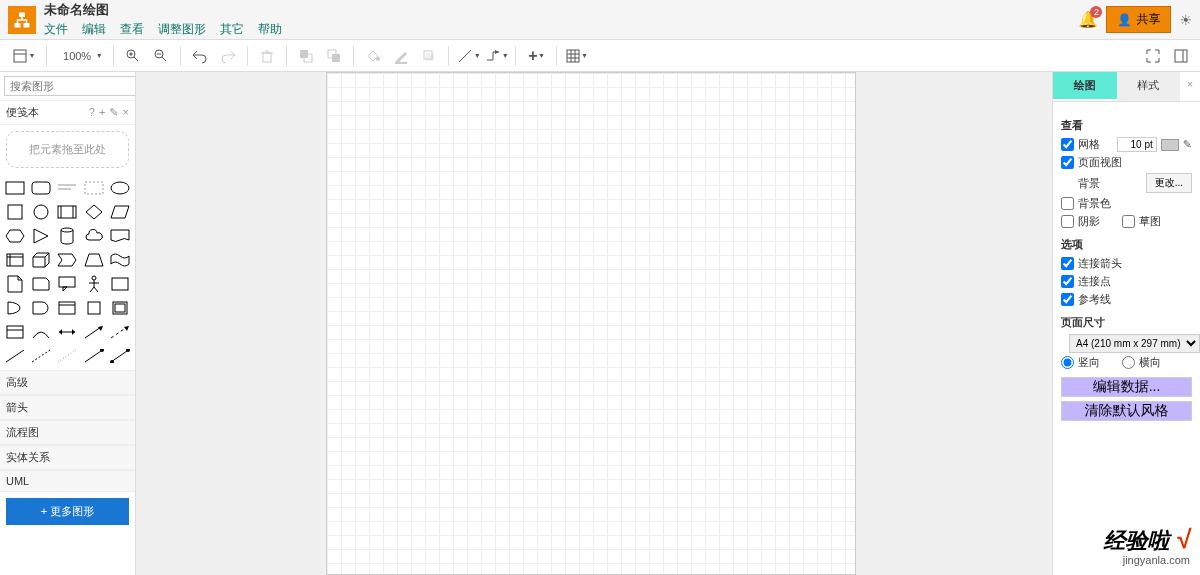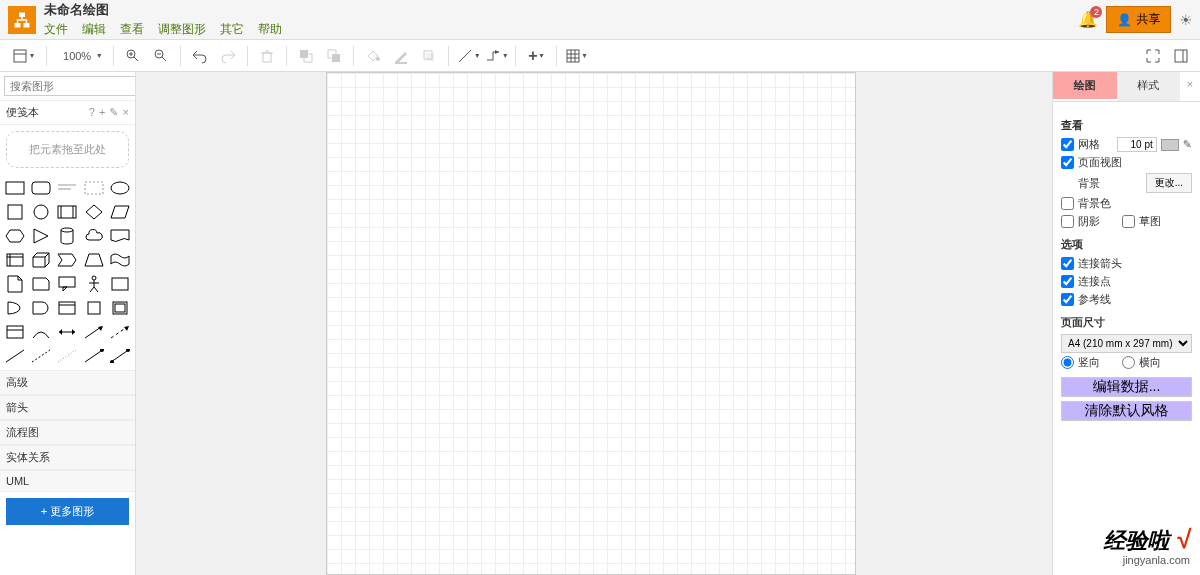--- a/index.html
+++ b/index.html
@@ -1,21 +1,21 @@
 <!DOCTYPE html>
 <html><head>
 <meta charset="utf-8">
 <style>
 * { box-sizing: border-box; margin: 0; padding: 0; }
 body { font-family: Arial, "Microsoft YaHei", sans-serif; font-size: 12px; color: #333; background: #fff; overflow: hidden; width: 1200px; height: 575px; position: relative; }
 .header { height: 40px; background: #f5f5f5; border-bottom: 1px solid #ddd; display: flex; align-items: center; padding: 0 8px; }
 .logo { width: 28px; height: 28px; background: #f08705; display: flex; align-items: center; justify-content: center; margin-right: 8px; }
 .title-menu { flex: 1; }
 .doc-title { font-size: 13px; font-weight: bold; color: #333; margin-bottom: 2px; }
-.menubar { display: flex; gap: 14px; font-size: 12px; color: #4d7c0f; }
+.menubar { display: flex; gap: 14px; font-size: 12px; color: #0f766e; }
 .menubar span { cursor: pointer; }
 .header-right { display: flex; align-items: center; gap: 8px; }
 .bell { position: relative; font-size: 16px; }
 .bell-badge { position: absolute; top: -4px; right: -4px; background: #d9534f; color: #fff; font-size: 9px; width: 12px; height: 12px; border-radius: 50%; display: flex; align-items: center; justify-content: center; }
 .share-btn { background: #f08705; color: #000; padding: 4px 10px; border: 1px solid #c96c04; font-size: 12px; display: flex; align-items: center; gap: 4px; cursor: pointer; }
 .gear { cursor: pointer; font-size: 14px; color: #666; }
 
 .toolbar { height: 32px; border-bottom: 1px solid #ddd; display: flex; align-items: center; padding: 0 6px; gap: 2px; }
 .tb-btn { width: 26px; height: 24px; display: flex; align-items: center; justify-content: center; cursor: pointer; color: #555; font-size: 13px; position: relative; }
 .tb-btn.dd::after { content: "▾"; font-size: 8px; margin-left: 2px; }
@@ -35,31 +35,31 @@
 .shapes-grid { padding: 4px; display: grid; grid-template-columns: repeat(5, 1fr); gap: 4px; }
 .shape-cell { width: 22px; height: 20px; display: flex; align-items: center; justify-content: center; cursor: pointer; }
 .more-btn { margin: 6px; background: #1976d2; color: #fff; text-align: center; padding: 6px; font-size: 11px; cursor: pointer; }
 
 .canvas-area { flex: 1; background: #f0f0f0; position: relative; overflow: hidden; }
 .page { position: absolute; left: 190px; top: 0; width: 530px; height: 100%; background: #fff; background-image: linear-gradient(#eee 1px, transparent 1px), linear-gradient(90deg, #eee 1px, transparent 1px); background-size: 14px 14px; border: 1px solid #ccc; }
 
 .right-panel { width: 148px; border-left: 1px solid #ddd; background: #fff; font-size: 11px; }
 .tabs { display: flex; border-bottom: 1px solid #ddd; }
 .tab { flex: 1; text-align: center; padding: 6px 0; cursor: pointer; background: #eee; }
-.tab.active { background: #fca5a5; border-bottom: 2px solid #fff; font-weight: bold; }
+.tab.active { background: #5eead4; border-bottom: 2px solid #fff; font-weight: bold; }
 .tab-close { width: 20px; text-align: center; padding: 6px 0; cursor: pointer; color: #999; }
 .panel-body { padding: 8px; }
 .section-title { font-weight: bold; margin: 8px 0 4px; font-size: 11px; }
 .row { display: flex; align-items: center; margin: 3px 0; gap: 4px; }
 .row label { flex: 1; }
 .pt-input { width: 40px; border: 1px solid #ccc; padding: 1px 3px; font-size: 10px; text-align: right; }
 .color-swatch { width: 18px; height: 12px; border: 1px solid #999; background: #ccc; cursor: pointer; }
 .edit-icon { cursor: pointer; color: #666; }
 .change-btn { border: 1px solid #ccc; padding: 2px 8px; font-size: 10px; cursor: pointer; background: #f5f5f5; }
-.page-select { width: 100%; border: 1px solid #ccc; padding: 2px; font-size: 10px; }
+.page-select { width: 100%; border: 1px solid #ccc; padding: 2px; font-size: 10px; margin-left: 8px; }
 .wide-btn { width: 100%; border: 1px solid #ccc; padding: 0; font-size: 14px; background: #c4b5fd; cursor: pointer; margin-top: 4px; }
 
 .watermark { position: absolute; right: 10px; bottom: 9px; font-family: "SimHei", sans-serif; font-style: italic; font-weight: bold; text-align: right; line-height: 1.1; }
 .wm-main { font-size: 22px; color: #000; }
 .wm-main .red { color: #d30; font-size: 26px; }
 .wm-sub { font-size: 11px; color: #555; font-style: normal; font-weight: normal; }
 
 svg { display: block; }
 .ic { width: 16px; height: 16px; }
 </style>

